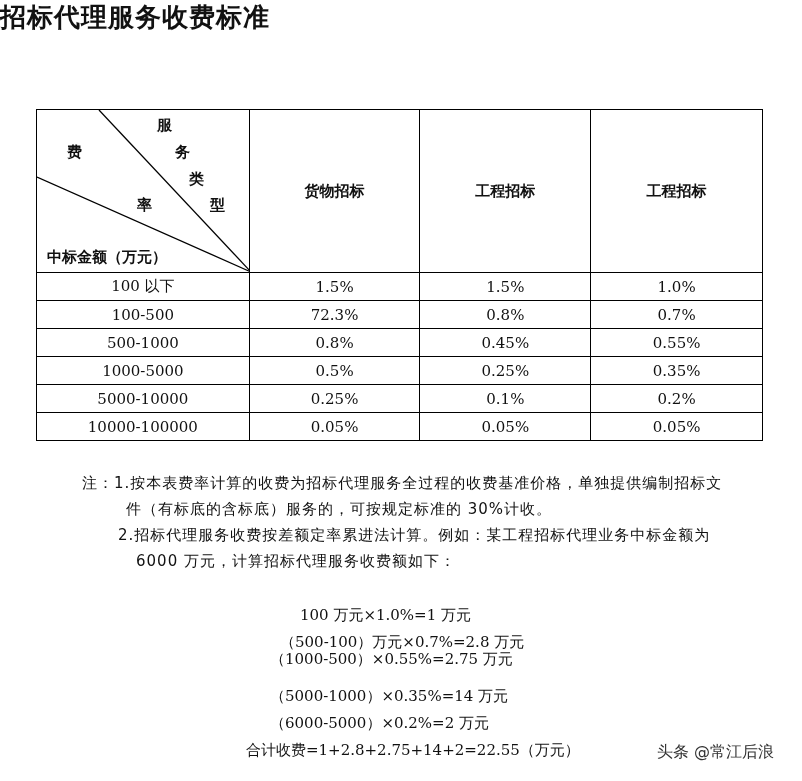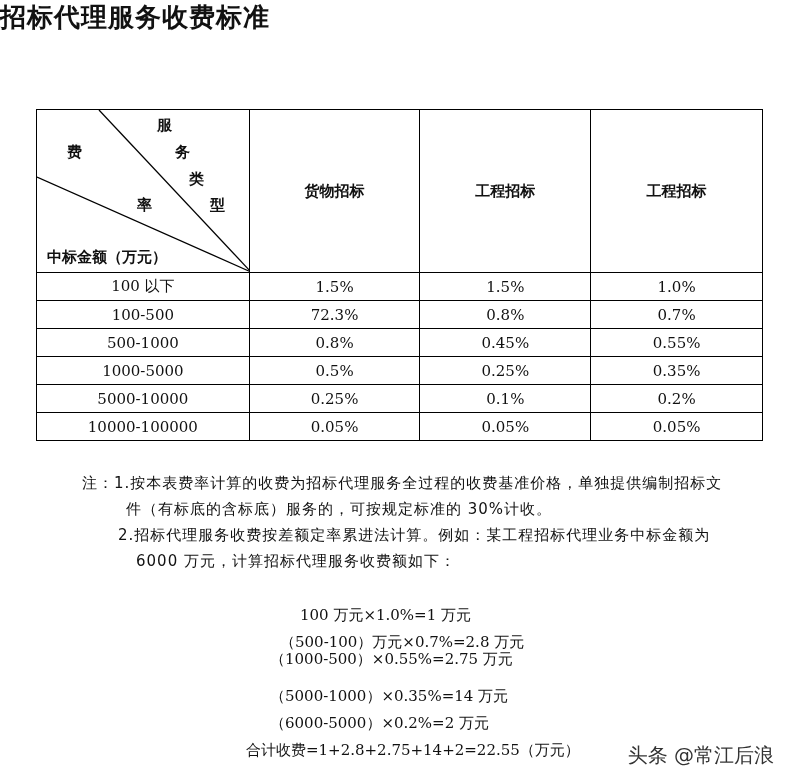--- a/index.html
+++ b/index.html
@@ -10,21 +10,21 @@
     table.fee { position:absolute; left:36px; top:109px; border-collapse:collapse; width:727px; }
     table.fee td { border:1.5px solid #000; text-align:center; font-size:15px; padding:0; height:27px; }
     table.fee tr.head td { height:162px; font-weight:bold; font-size:15px; font-family:"DejaVu Sans","Liberation Sans",sans-serif; }
     .corner { position:relative; width:212px; }
     .corner svg { position:absolute; left:0; top:0; }
     .corner span { position:absolute; font-size:15px; font-weight:bold; font-family:"DejaVu Sans","Liberation Sans",sans-serif; }
     .notes { position:absolute; left:46px; top:470px; width:730px; font-size:15px; line-height:26px; letter-spacing:1px; font-family:"DejaVu Sans","Liberation Sans",sans-serif;margin-left:36px; }
     .notes p { margin:0; }
     .calc { position:absolute; left:0; top:602px; width:802px; font-size:15px; line-height:27px; }
     .calc div { position:absolute; white-space:nowrap; }
-    .watermark { position:absolute; right:28px; top:742px; font-size:20px; color:#333; font-family:"DejaVu Sans","Liberation Sans",sans-serif;margin-left:44px; }
+    .watermark { position:absolute; right:28px; top:742px; font-size:16px; color:#333; font-family:"DejaVu Sans","Liberation Sans",sans-serif;margin-left:44px; }
   </style>
 </head>
 <body>
 
 <div class="title">招标代理服务收费标准</div>
 
 <table class="fee">
   <tbody>
       <tr class="head">
     <td class="corner">

